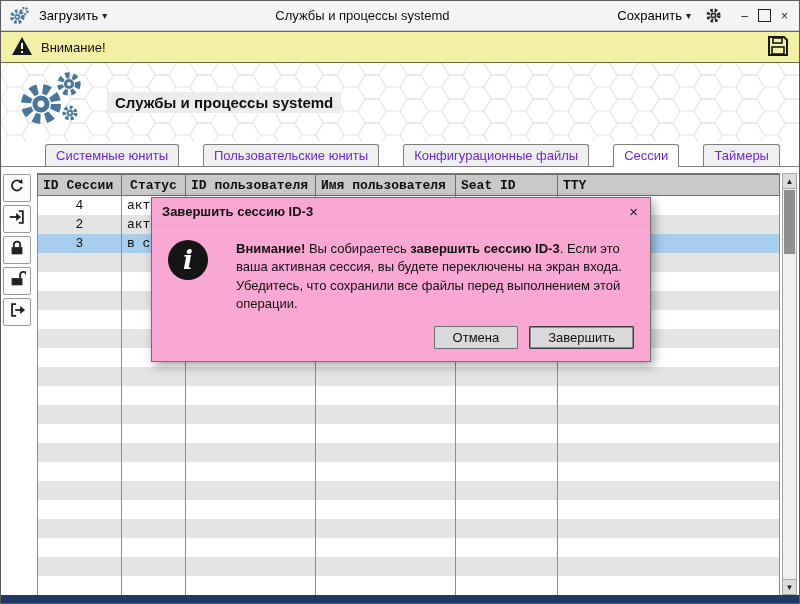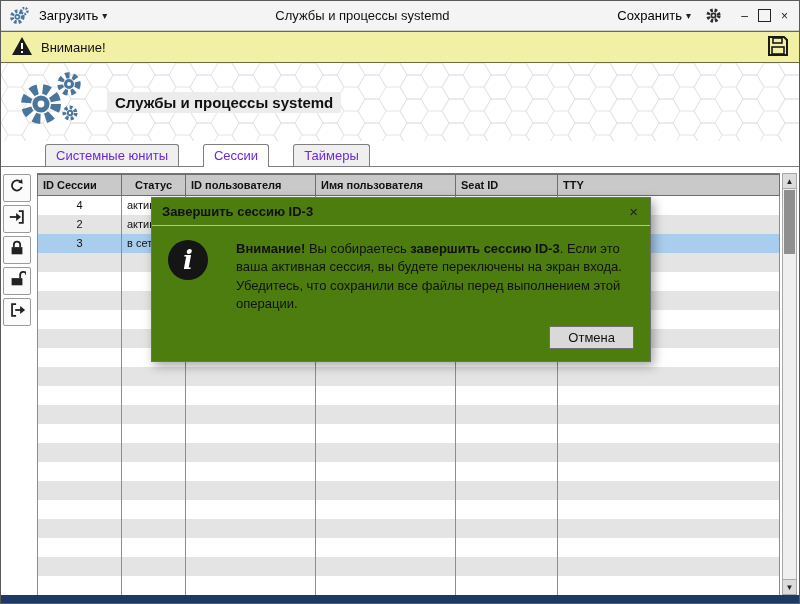--- a/index.html
+++ b/index.html
@@ -58,21 +58,21 @@
   }
   .tab.active{ background:#fff; position:relative; margin-bottom:-1px; padding-bottom:4px; }
   
   .main{ flex:1 1 auto; display:flex; padding:6px 2px 0 2px; gap:2px; overflow:hidden; background:#fff; }
   .side-toolbar{ width:32px; flex:0 0 32px; display:flex; flex-direction:column; gap:3px; padding-top:1px; }
   .tool-btn{
     width:28px; height:28px; border:1px solid #9a9a9a; border-radius:2px;
     background:#fbfbfb; display:flex; align-items:center; justify-content:center;
   }
   .table-wrap{ flex:1 1 auto; overflow:hidden; border-top:1px solid #777; }
-  table{ border-collapse:collapse; width:100%; table-layout:fixed; font-size:11px; }
+  table{ border-collapse:collapse; width:100%; table-layout:fixed; font-size:13px;font-family:Liberation Mono, monospace; }
   thead th{
     background:#c9c9c9; border:1px solid #6e6e6e; text-align:left;
     padding:2px 5px; font-weight:bold; height:21px; color:#111; white-space:nowrap; overflow:hidden;
   }
   thead th:nth-child(1){ width:84px; }
   thead th:nth-child(2){ width:64px;text-align:center; }
   thead th:nth-child(3){ width:130px;margin-left:36px; }
   thead th:nth-child(4){ width:140px; }
   thead th:nth-child(5){ width:102px; }
   tbody td{
@@ -89,21 +89,21 @@
   }
   .scroll-btn{ height:15px; flex:0 0 15px; background:#dcdcdc; display:flex; align-items:center;
                justify-content:center; font-size:8px; color:#222; border-bottom:1px solid #a8a8a8; }
   .scroll-btn.bottom{ border-bottom:none; border-top:1px solid #a8a8a8; }
   .scroll-track{ flex:1; position:relative; }
   .scroll-thumb{ position:absolute; top:1px; left:1px; right:1px; height:64px; background:#8f8f8f; }
   
   .footer-strip{ flex:0 0 8px; background:#1e3a64; }
   
   .dialog{
-    position:absolute; left:150px; top:196px; width:500px; background:#4d7c0f;
+    position:absolute; left:150px; top:196px; width:500px; background:#f9a8d4;
     border:1px solid #6f6f6f; box-shadow:3px 4px 10px rgba(0,0,0,.35); z-index:10;
   }
   .dialog-title{
     display:flex; align-items:center; justify-content:space-between;
     padding:6px 10px; font-size:13px; font-weight:bold; color:#111;
     border-bottom:1px solid #bdbdbd;
   }
   .dialog-close{ font-weight:normal; font-size:15px; color:#222; padding:0 2px; line-height:1; }
   .dialog-body{ display:flex; gap:16px; padding:14px 16px 8px 16px; }
   .info-icon{
@@ -207,20 +207,22 @@
         </svg>
       </div>
       <div class="hero-text">
         <div class="hero-title">Службы и процессы systemd</div>
       </div>
     </div>
   </div>
 
   <div class="tabbar">
       <div class="tab">Системные юниты</div>
+      <div class="tab">Пользовательские юниты</div>
+      <div class="tab">Конфигурационные файлы</div>
       <div class="tab active">Сессии</div>
       <div class="tab">Таймеры</div>
     </div>
 
   <div class="main">
     <div class="side-toolbar">
       <div class="tool-btn">
         <span>
           <svg width="18" height="18" viewBox="0 0 20 20">
             <path d="M15.3 11.2 a5.6 5.6 0 1 1 -1.2 -5.6" fill="none" stroke="#222" stroke-width="2"></path>
@@ -464,16 +466,17 @@
     <div class="dialog-title">
       <span>Завершить сессию ID-3</span>
       <span class="dialog-close">×</span>
     </div>
     <div class="dialog-body">
       <div class="info-icon">i</div>
       <div class="dialog-text"><b>Внимание!</b><span> Вы собираетесь </span><b>завершить сессию ID-3</b><span>. Если это ваша активная сессия, вы будете переключены на экран входа. Убедитесь, что сохранили все файлы перед выполнением этой операции.</span></div>
     </div>
     <div class="dialog-buttons">
       <button class="btn">Отмена</button>
+      <button class="btn primary">Завершить</button>
     </div>
   </div>
 
 </div>
 
 </body></html>

